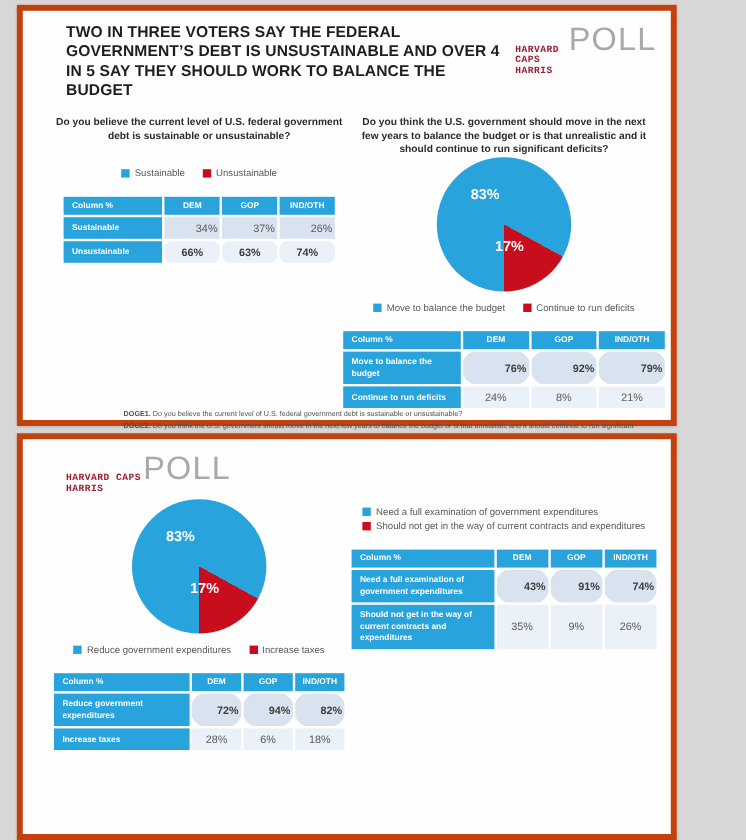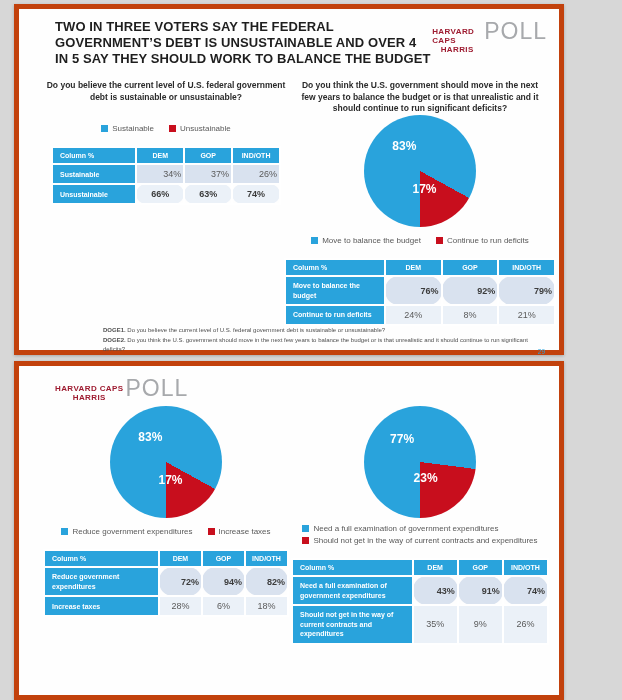--- a/index.html
+++ b/index.html
@@ -16,25 +16,25 @@
   #slide1 { top:4px; height:351px; }
   #slide2 { top:361px; height:339px; }
 
   .slide-head { display:flex; justify-content:space-between; align-items:flex-start; padding:10px 12px 0 36px; }
   .slide-title {
     margin:0; width:438px; font-size:13px; font-weight:600; color:#1e1e1e;
     line-height:1.24; letter-spacing:.1px;
   }
   .logo { display:flex; gap:2px; margin-top:3px; }
   .logo-lines {
-    display:flex; flex-direction:column; align-items:center; margin-top:5px;
-    font-family:Liberation Sans, sans-serif; font-weight:bold; font-size:8px;
+    display:flex; flex-direction:column; align-items:flex-start; margin-top:15px;
+    font-family:Liberation Mono, monospace; font-weight:bold; font-size:8px;
     color:#9e1b30; letter-spacing:.4px; line-height:1.15;
   }
-  .logo-poll { font-size:23px; font-weight:300; color:#a7a9ac; line-height:.85; letter-spacing:1px; }
+  .logo-poll { font-size:27px; font-weight:300; color:#a7a9ac; line-height:.85; letter-spacing:1px; }
 
   .panels { display:flex; padding:4px 12px 0 20px; }
   .panel { width:50%; display:flex; flex-direction:column; align-items:center; }
   .question {
     margin:9px 0 0; width:95%; height:35px; text-align:center;
     font-size:8.5px; font-weight:bold; color:#2b2b2b; line-height:1.35;
   }
   .pie { width:112px; height:112px; border-radius:50%; position:relative; }
   .pl { position:absolute; transform:translate(-50%,-50%); color:#fff; font-size:12px; font-weight:600; }
 
@@ -234,24 +234,20 @@
           <td class="lbl">Increase taxes</td>
           <td class="val">28%</td>
           <td class="val">6%</td>
           <td class="val">18%</td>
         </tr>
       </tbody>
         </table>
     </div>
 
     <div class="panel">
-      <div class="pie" style="background: conic-gradient(from 180deg, rgb(41, 163, 220) 0%, rgb(41, 163, 220) 77%, rgb(200, 14, 29) 77%, rgb(200, 14, 29) 100%);">
-        <span class="pl" style="left:34%;top:29%;">77%</span>
-        <span class="pl" style="left:55%;top:64%;">23%</span>
-      </div>
       <div class="legend stacked">
         <span class="li">
           <i class="sw" style="background: rgb(41, 163, 220);"></i>
           <span>Need a full examination of government expenditures</span>
         </span>
         <span class="li">
           <i class="sw" style="background: rgb(200, 14, 29);"></i>
           <span>Should not get in the way of current contracts and expenditures</span>
         </span>
       </div>

